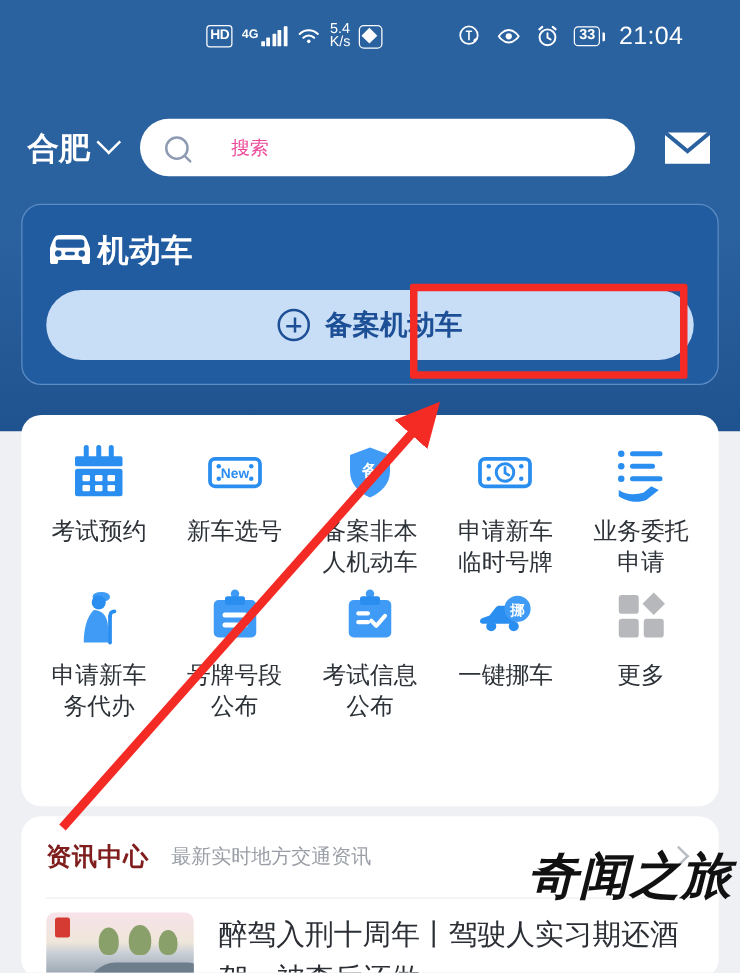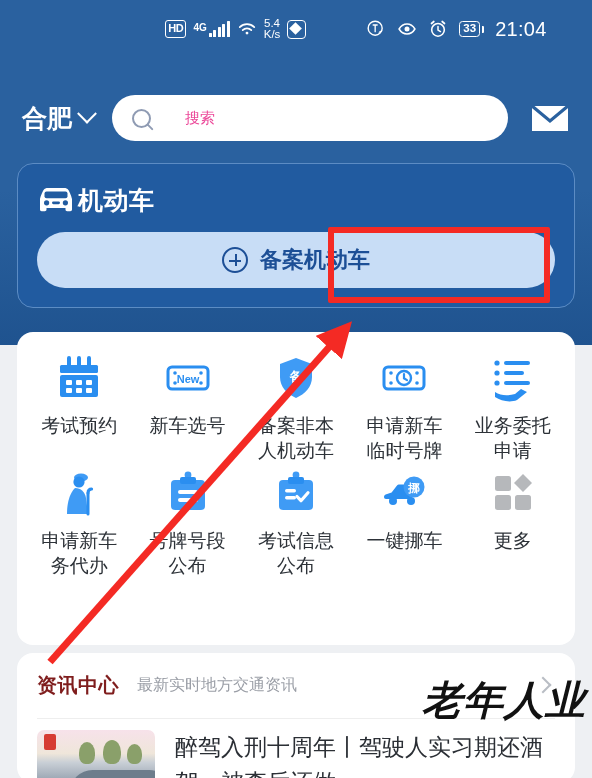--- a/index.html
+++ b/index.html
@@ -613,13 +613,13 @@
 
 <svg class="arrow-svg" viewBox="0 0 592 778">
   <defs>
     <marker id="ah" markerWidth="5" markerHeight="5" refX="2.2" refY="2.5" orient="auto">
       <path d="M0,0 L5,2.5 L0,5 z" fill="#f42a24"></path>
     </marker>
   </defs>
   <line x1="50" y1="662" x2="339" y2="336" stroke="#f42a24" stroke-width="7" marker-end="url(#ah)"></line>
 </svg>
 
-<div class="watermark">老年人业</div>
+<div class="watermark">奇闻之旅</div>
 
 </body></html>

